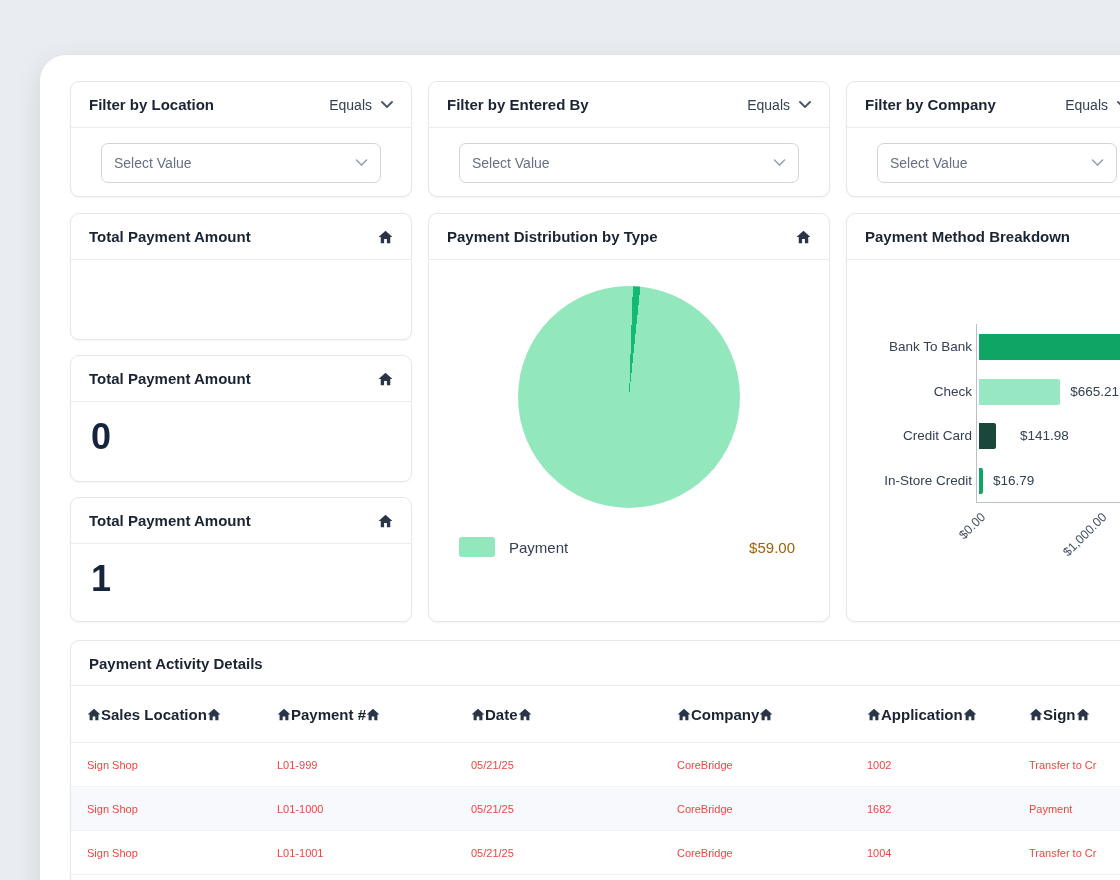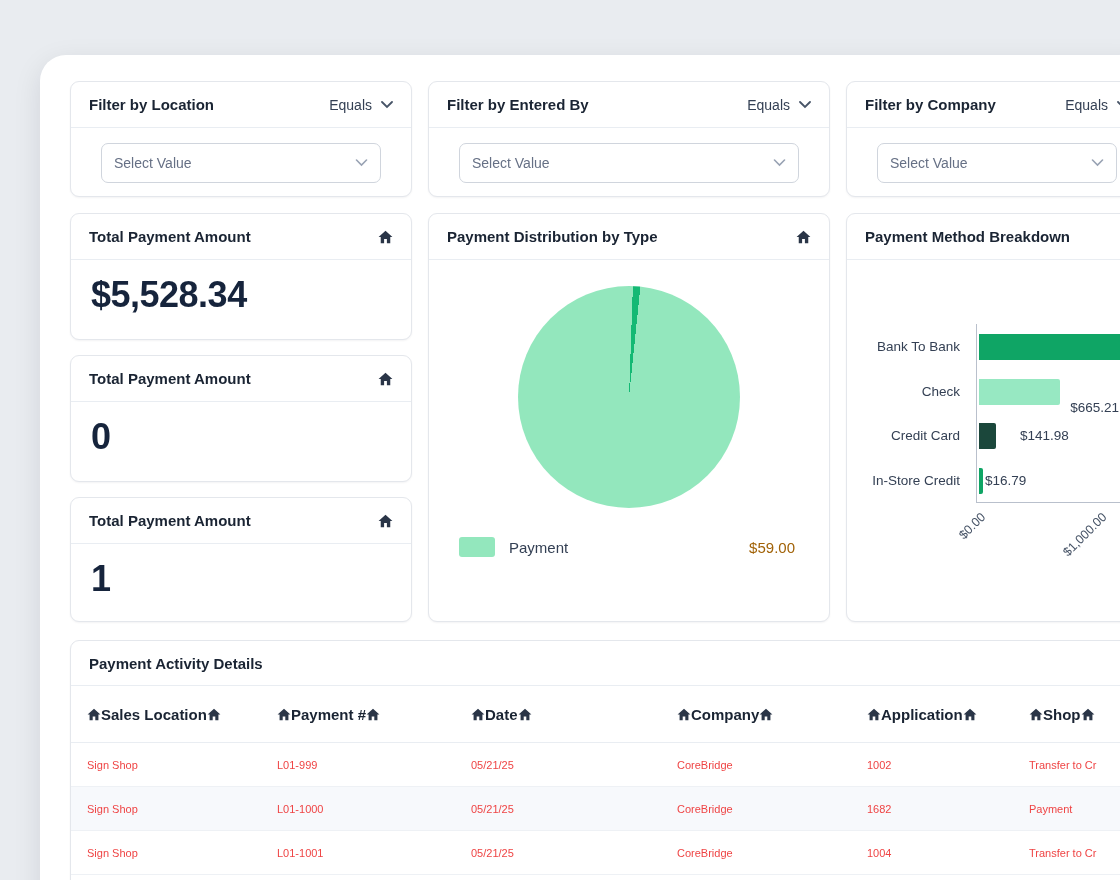--- a/index.html
+++ b/index.html
@@ -32,21 +32,21 @@
   .kpi-value{padding:14px 20px;font-size:36px;font-weight:700;color:#16243c;letter-spacing:-.5px;}
 
   .chart-body{position:relative;height:360px;}
   .pie-circle{position:absolute;left:89px;top:26px;width:222px;height:222px;border-radius:50%;}
   .legend{position:absolute;left:30px;right:34px;top:274px;}
   .legend-row{display:flex;align-items:center;gap:14px;height:26px;margin-bottom:11px;}
   .swatch{width:36px;height:20px;border-radius:3px;flex:0 0 auto;}
   .legend-label{font-size:15px;color:#344054;}
   .legend-value{margin-left:auto;font-size:15px;color:#a16207;}
 
-  .bar-cat{position:absolute;left:0;width:113px;text-align:right;font-size:13.5px;color:#344054;white-space:nowrap;}
+  .bar-cat{position:absolute;left:12px;width:113px;text-align:right;font-size:13.5px;color:#344054;white-space:nowrap;}
   .bar{position:absolute;border-radius:0 2px 2px 0;}
   .bar-val{position:absolute;font-size:13.5px;color:#344054;white-space:nowrap;}
   .axis-v{position:absolute;width:1px;background:#b9c0cc;}
   .axis-h{position:absolute;height:1px;background:#b9c0cc;}
   .tick{position:absolute;font-size:12.5px;color:#475467;white-space:nowrap;
         transform:rotate(-45deg);transform-origin:100% 0;}
 
   .table-card .card-header{height:44px;}
   .t-head{display:grid;grid-template-columns:190px 194px 206px 190px 162px 240px;
           height:56px;border-bottom:1px solid #e9edf2;align-items:center;}
@@ -116,21 +116,20 @@
   </div>
 </div>
 
 <div class="card" style="left:70px;top:213px;width:340px;height:125px;">
   <div class="card-header">
     <span class="card-title">Total Payment Amount</span>
     <svg viewBox="0 0 16 15" width="15" height="14">
         <path d="M8 0.9 L15.4 7.4 H13.1 V14.2 H9.5 V9.7 H6.5 V14.2 H2.9 V7.4 H0.6 Z" fill="#2A3547"></path>
       </svg>
   </div>
-  <div class="kpi-value">$5,528.34</div>
 </div>
 
 <div class="card" style="left:70px;top:355px;width:340px;height:125px;">
   <div class="card-header">
     <span class="card-title">Total Payment Amount</span>
     <svg viewBox="0 0 16 15" width="15" height="14">
         <path d="M8 0.9 L15.4 7.4 H13.1 V14.2 H9.5 V9.7 H6.5 V14.2 H2.9 V7.4 H0.6 Z" fill="#2A3547"></path>
       </svg>
   </div>
   <div class="kpi-value">0</div>
@@ -168,27 +167,27 @@
 <div class="card" style="left:846px;top:213px;width:400px;height:407px;">
   <div class="card-header">
     <span class="card-title">Payment Method Breakdown</span>
 
   </div>
   <div class="chart-body">
       <div class="bar-cat" style="top: 79px;">Bank To Bank</div>
       <div class="bar" style="top: 74px; left: 132px; width: 290px; height: 26px; background: rgb(15, 165, 101);"></div>
       <div class="bar-cat" style="top: 123.5px;">Check</div>
       <div class="bar" style="top: 118.5px; left: 132px; width: 81.1556px; height: 26px; background: rgb(151, 232, 194);"></div>
-      <div class="bar-val" style="top: 123.5px; left: 223.156px; margin-top: 16px;">$665.21</div>
+      <div class="bar-val" style="top: 123.5px; left: 223.156px;">$665.21</div>
       <div class="bar-cat" style="top: 168px;">Credit Card</div>
       <div class="bar" style="top: 163px; left: 132px; width: 17.3216px; height: 26px; background: rgb(27, 71, 59);"></div>
       <div class="bar-val" style="top: 168px; left: 173px;">$141.98</div>
       <div class="bar-cat" style="top: 212.5px;">In-Store Credit</div>
       <div class="bar" style="top: 207.5px; left: 132px; width: 4px; height: 26px; background: rgb(15, 165, 101);"></div>
-      <div class="bar-val" style="top: 212.5px; left: 138px;">$16.79</div>
+      <div class="bar-val" style="top: 212.5px; left: 146px;">$16.79</div>
       <div class="axis-v" style="left: 129px; top: 64px; height: 178px;"></div>
       <div class="axis-h" style="left: 129px; top: 242px; width: 262px;"></div>
       <div class="tick" style="right: 269px; top: 250px;">$0.00</div>
       <div class="tick" style="right: 147px; top: 250px;">$1,000.00</div>
     </div>
 </div>
 
 <div class="card table-card" style="left:70px;top:640px;width:1140px;height:300px;">
   <div class="card-header">
     <span class="card-title">Payment Activity Details</span>
@@ -236,21 +235,21 @@
         </svg>
         <span>Application</span>
         <svg viewBox="0 0 16 15" width="14" height="13">
           <path d="M8 0.9 L15.4 7.4 H13.1 V14.2 H9.5 V9.7 H6.5 V14.2 H2.9 V7.4 H0.6 Z" fill="#2A3547"></path>
         </svg>
       </div>
       <div class="th">
         <svg viewBox="0 0 16 15" width="14" height="13">
           <path d="M8 0.9 L15.4 7.4 H13.1 V14.2 H9.5 V9.7 H6.5 V14.2 H2.9 V7.4 H0.6 Z" fill="#2A3547"></path>
         </svg>
-        <span>Shop</span>
+        <span>Sign</span>
         <svg viewBox="0 0 16 15" width="14" height="13">
           <path d="M8 0.9 L15.4 7.4 H13.1 V14.2 H9.5 V9.7 H6.5 V14.2 H2.9 V7.4 H0.6 Z" fill="#2A3547"></path>
         </svg>
       </div>
     </div>
   <div>
       <div class="t-row">
         <div class="td">Sign Shop</div>
         <div class="td">L01-999</div>
         <div class="td">05/21/25</div>

